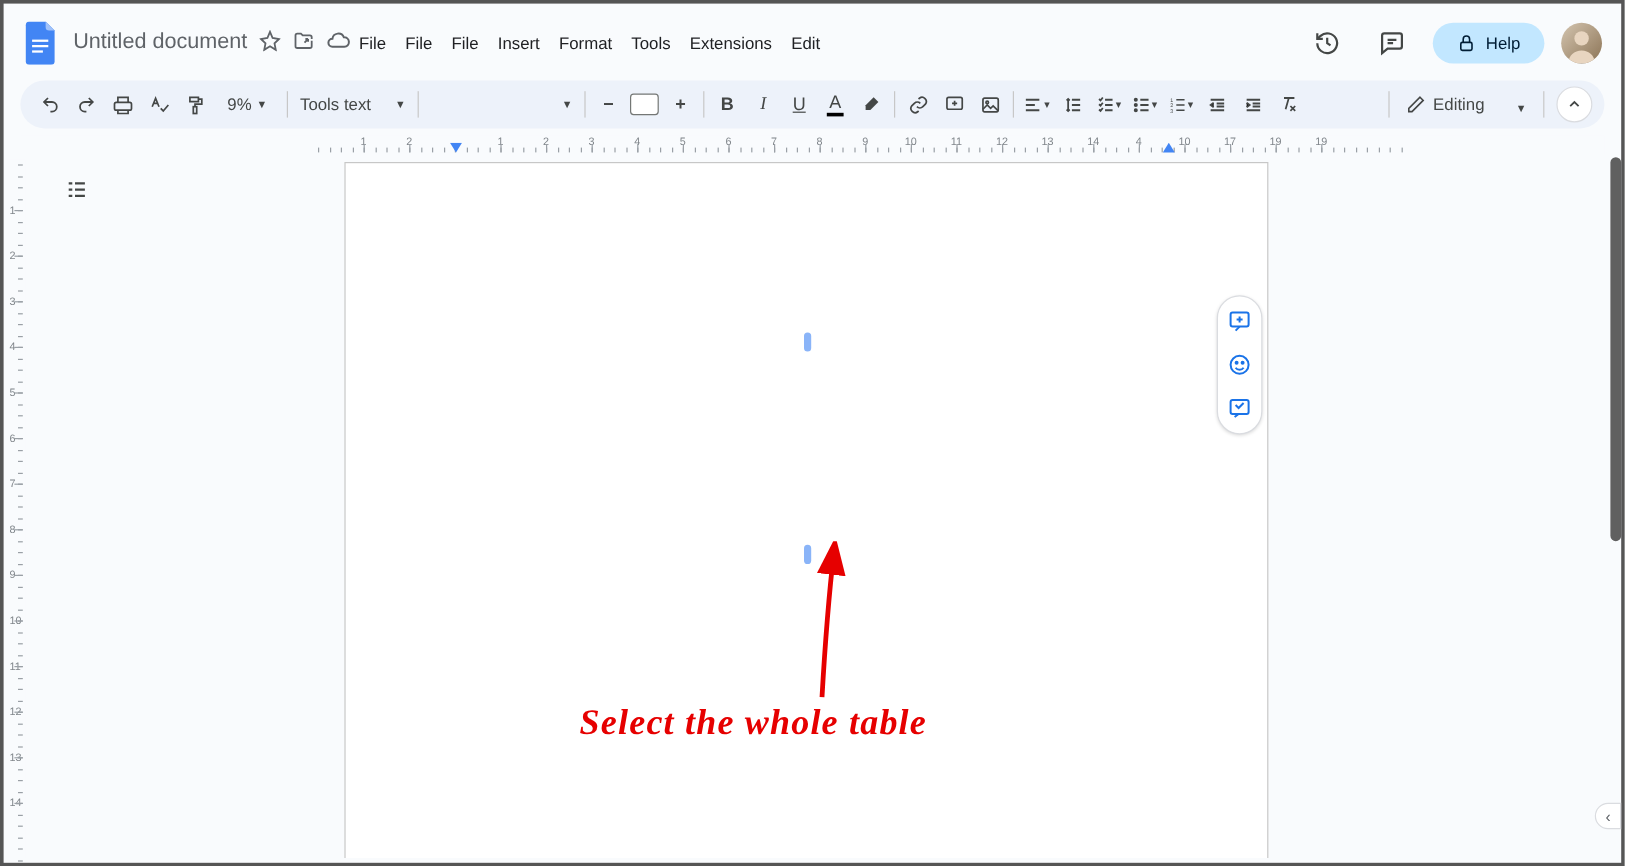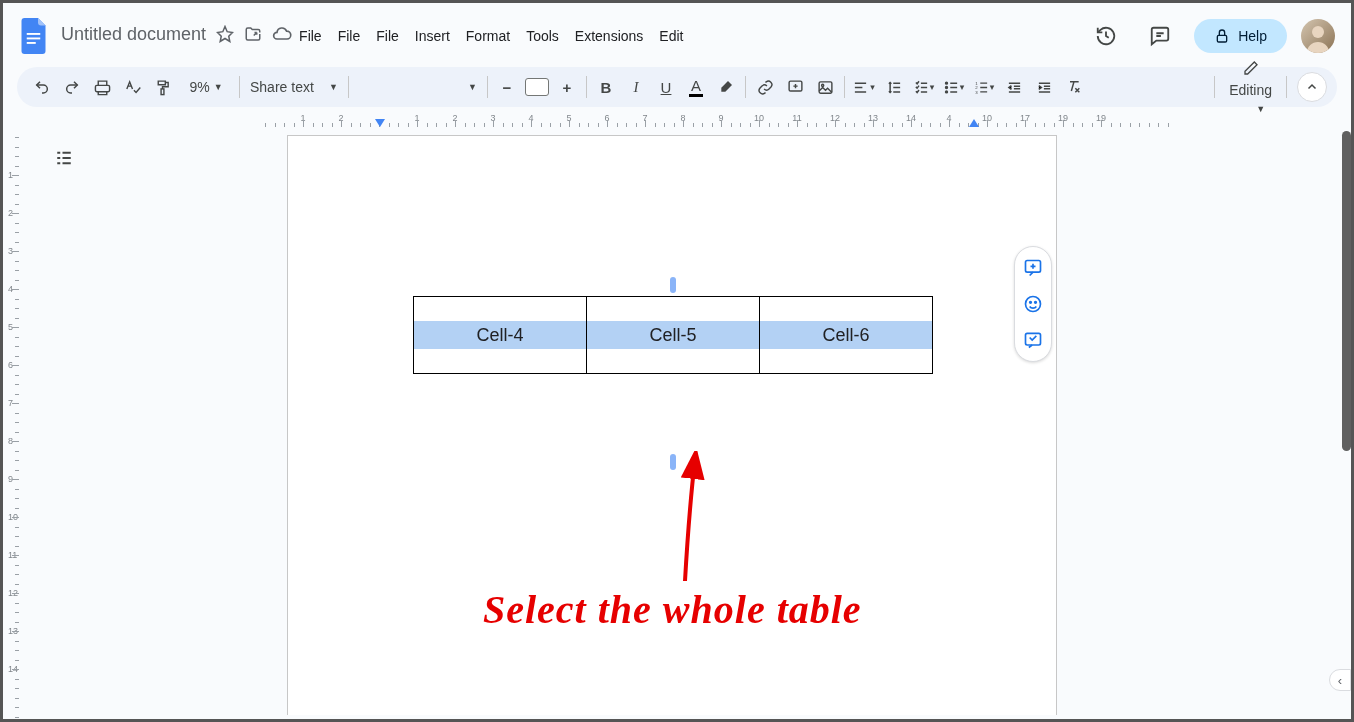--- a/index.html
+++ b/index.html
@@ -25,21 +25,21 @@
 .toolbar { margin: 4px 14px 0 14px; background: #edf2fa; border-radius: 24px; height: 40px; display: flex; align-items: center; padding: 0 10px; gap: 0; }
 .tb-btn { width: 28px; height: 28px; display: flex; align-items: center; justify-content: center; color: #444746; border-radius: 4px; cursor: pointer; font-size: 15px; margin: 0 1px; }
 .tb-sep { width: 1px; height: 22px; background: #c7c7c7; margin: 0 4px; }
 .tb-dd { display: flex; align-items: center; padding: 4px 6px; font-size: 14px; color: #444746; cursor: pointer; border-radius: 4px; gap: 4px; }
 .zoom-dd { width: 58px; justify-content: center; }
 .style-dd { width: 100px; }
 .font-dd { width: 130px; }
 .chev { font-size: 9px; color: #444746; }
 .color-swatch { width: 24px; height: 18px; border: 1px solid #747775; border-radius: 3px; background: #fff; margin: 0 3px; cursor: pointer; }
 .tb-right-gap { flex: 1; }
-.editing-btn { display: flex; align-items: center; gap: 6px; padding: 4px 10px; font-size: 14px; color: #444746; cursor: pointer; border-radius: 4px; flex-direction: column; }
+.editing-btn { display: flex; align-items: flex-end; gap: 6px; padding: 4px 10px; font-size: 14px; color: #444746; cursor: pointer; border-radius: 4px; }
 .caret-up { width: 30px; height: 30px; display: flex; align-items: center; justify-content: center; border-radius: 50%; background: #fff; border: 1px solid #dadce0; cursor: pointer; margin-left: 6px; }
 
 
 .ruler-h { position: absolute; top: 110px; left: 14px; right: 14px; height: 16px; background: #f9fbfd; }
 .ruler-v { position: absolute; top: 130px; left: 2px; width: 16px; bottom: 4px; background: #f9fbfd; }
 .ruler-canvas { position: absolute; inset: 0; }
 .tick { position: absolute; bottom: 2px; width: 1px; height: 4px; background: #9aa0a6; }
 .tick.big { height: 7px; }
 .rnum { position: absolute; top: 0; font-size: 9px; color: #80868b; transform: translateX(-50%); }
 .vtick { position: absolute; left: 10px; height: 1px; width: 4px; background: #9aa0a6; }
@@ -59,21 +59,21 @@
 .cell-text { position: relative; z-index: 1; }
 .sel-handle { position: absolute; width: 6px; height: 16px; background: #8ab4f8; border-radius: 3px; }
 .handle-top { left: 382px; top: 141px; }
 .handle-bot { left: 382px; top: 318px; }
 
 
 .side-actions { position: absolute; right: 4px; top: 110px; width: 38px; background: #fff; border: 1px solid #dadce0; border-radius: 20px; padding: 6px 0; display: flex; flex-direction: column; align-items: center; gap: 6px; box-shadow: 0 1px 3px rgba(0,0,0,0.15); z-index: 5; }
 .side-act-btn { width: 30px; height: 30px; display: flex; align-items: center; justify-content: center; color: #1a73e8; cursor: pointer; }
 
 
-.annotation { position: absolute; color: #e60000; font-family: "Comic Sans MS", cursive; font-size: 40px; font-weight: bold; font-style: italic; letter-spacing: 1px; z-index: 10; }
+.annotation { position: absolute; color: #e60000; font-family: "Comic Sans MS", cursive; font-size: 30px; font-weight: bold; font-style: italic; letter-spacing: 1px; z-index: 10; }
 .anno-arrow { position: absolute; z-index: 9; }
 
 
 .scroll-track { position: absolute; right: 0; top: 128px; bottom: 24px; width: 9px; background: transparent; }
 .scroll-thumb { width: 9px; background: #606060; border-radius: 5px; position: absolute; }
 .expand-right { position: absolute; right: 0; bottom: 28px; width: 22px; height: 22px; background: #fff; border: 1px solid #dadce0; border-radius: 50% 0 0 50%; display: flex; align-items: center; justify-content: center; cursor: pointer; color: #5f6368; font-size: 13px; }
 
 svg { display: block; }
 </style>
 </head>
@@ -180,21 +180,21 @@
           <path d="M6 3h10v5H6zM16 5h4v6h-8v3"></path>
           <rect x="10" y="14" width="4" height="8"></rect>
         </svg>
       </div>
     <div class="tb-dd zoom-dd">
         <span>9%</span>
         <span class="chev">▼</span>
       </div>
     <div class="tb-sep"></div>
     <div class="tb-dd style-dd">
-        <span>Share text</span>
+        <span>Tools text</span>
         <span class="chev" style="margin-left:auto">▼</span>
       </div>
     <div class="tb-sep"></div>
     <div class="tb-dd font-dd">
         <span></span>
         <span class="chev" style="margin-left:auto">▼</span>
       </div>
     <div class="tb-sep"></div>
     <div class="tb-btn" style="font-weight:bold">−</div>
     <div class="color-swatch"></div>
@@ -546,25 +546,20 @@
     <div class="outline-btn">
         <svg width="18" height="18" viewBox="0 0 24 24" stroke="#444746" stroke-width="2.4">
           <path d="M3 5h4M10 5h11M3 12h4M10 12h11M3 19h4M10 19h11"></path>
         </svg>
       </div>
 
     <div class="page">
       <div class="sel-handle handle-top"></div>
       <table class="doc-table">
         <tbody>
-        <tr>
-          <td><div class="cell-sel"></div><span class="cell-text">Cell-4</span></td>
-          <td><div class="cell-sel"></div><span class="cell-text">Cell-5</span></td>
-          <td><div class="cell-sel"></div><span class="cell-text">Cell-6</span></td>
-        </tr>
       </tbody>
         </table>
       <div class="sel-handle handle-bot"></div>
 
       <div class="side-actions">
         <div class="side-act-btn">
             <svg width="20" height="20" viewBox="0 0 24 24" fill="none" stroke="#1a73e8" stroke-width="2">
               <rect x="3" y="3" width="18" height="14" rx="2"></rect>
               <path d="M8 21l4-4M12 7v6M9 10h6"></path>
             </svg>

